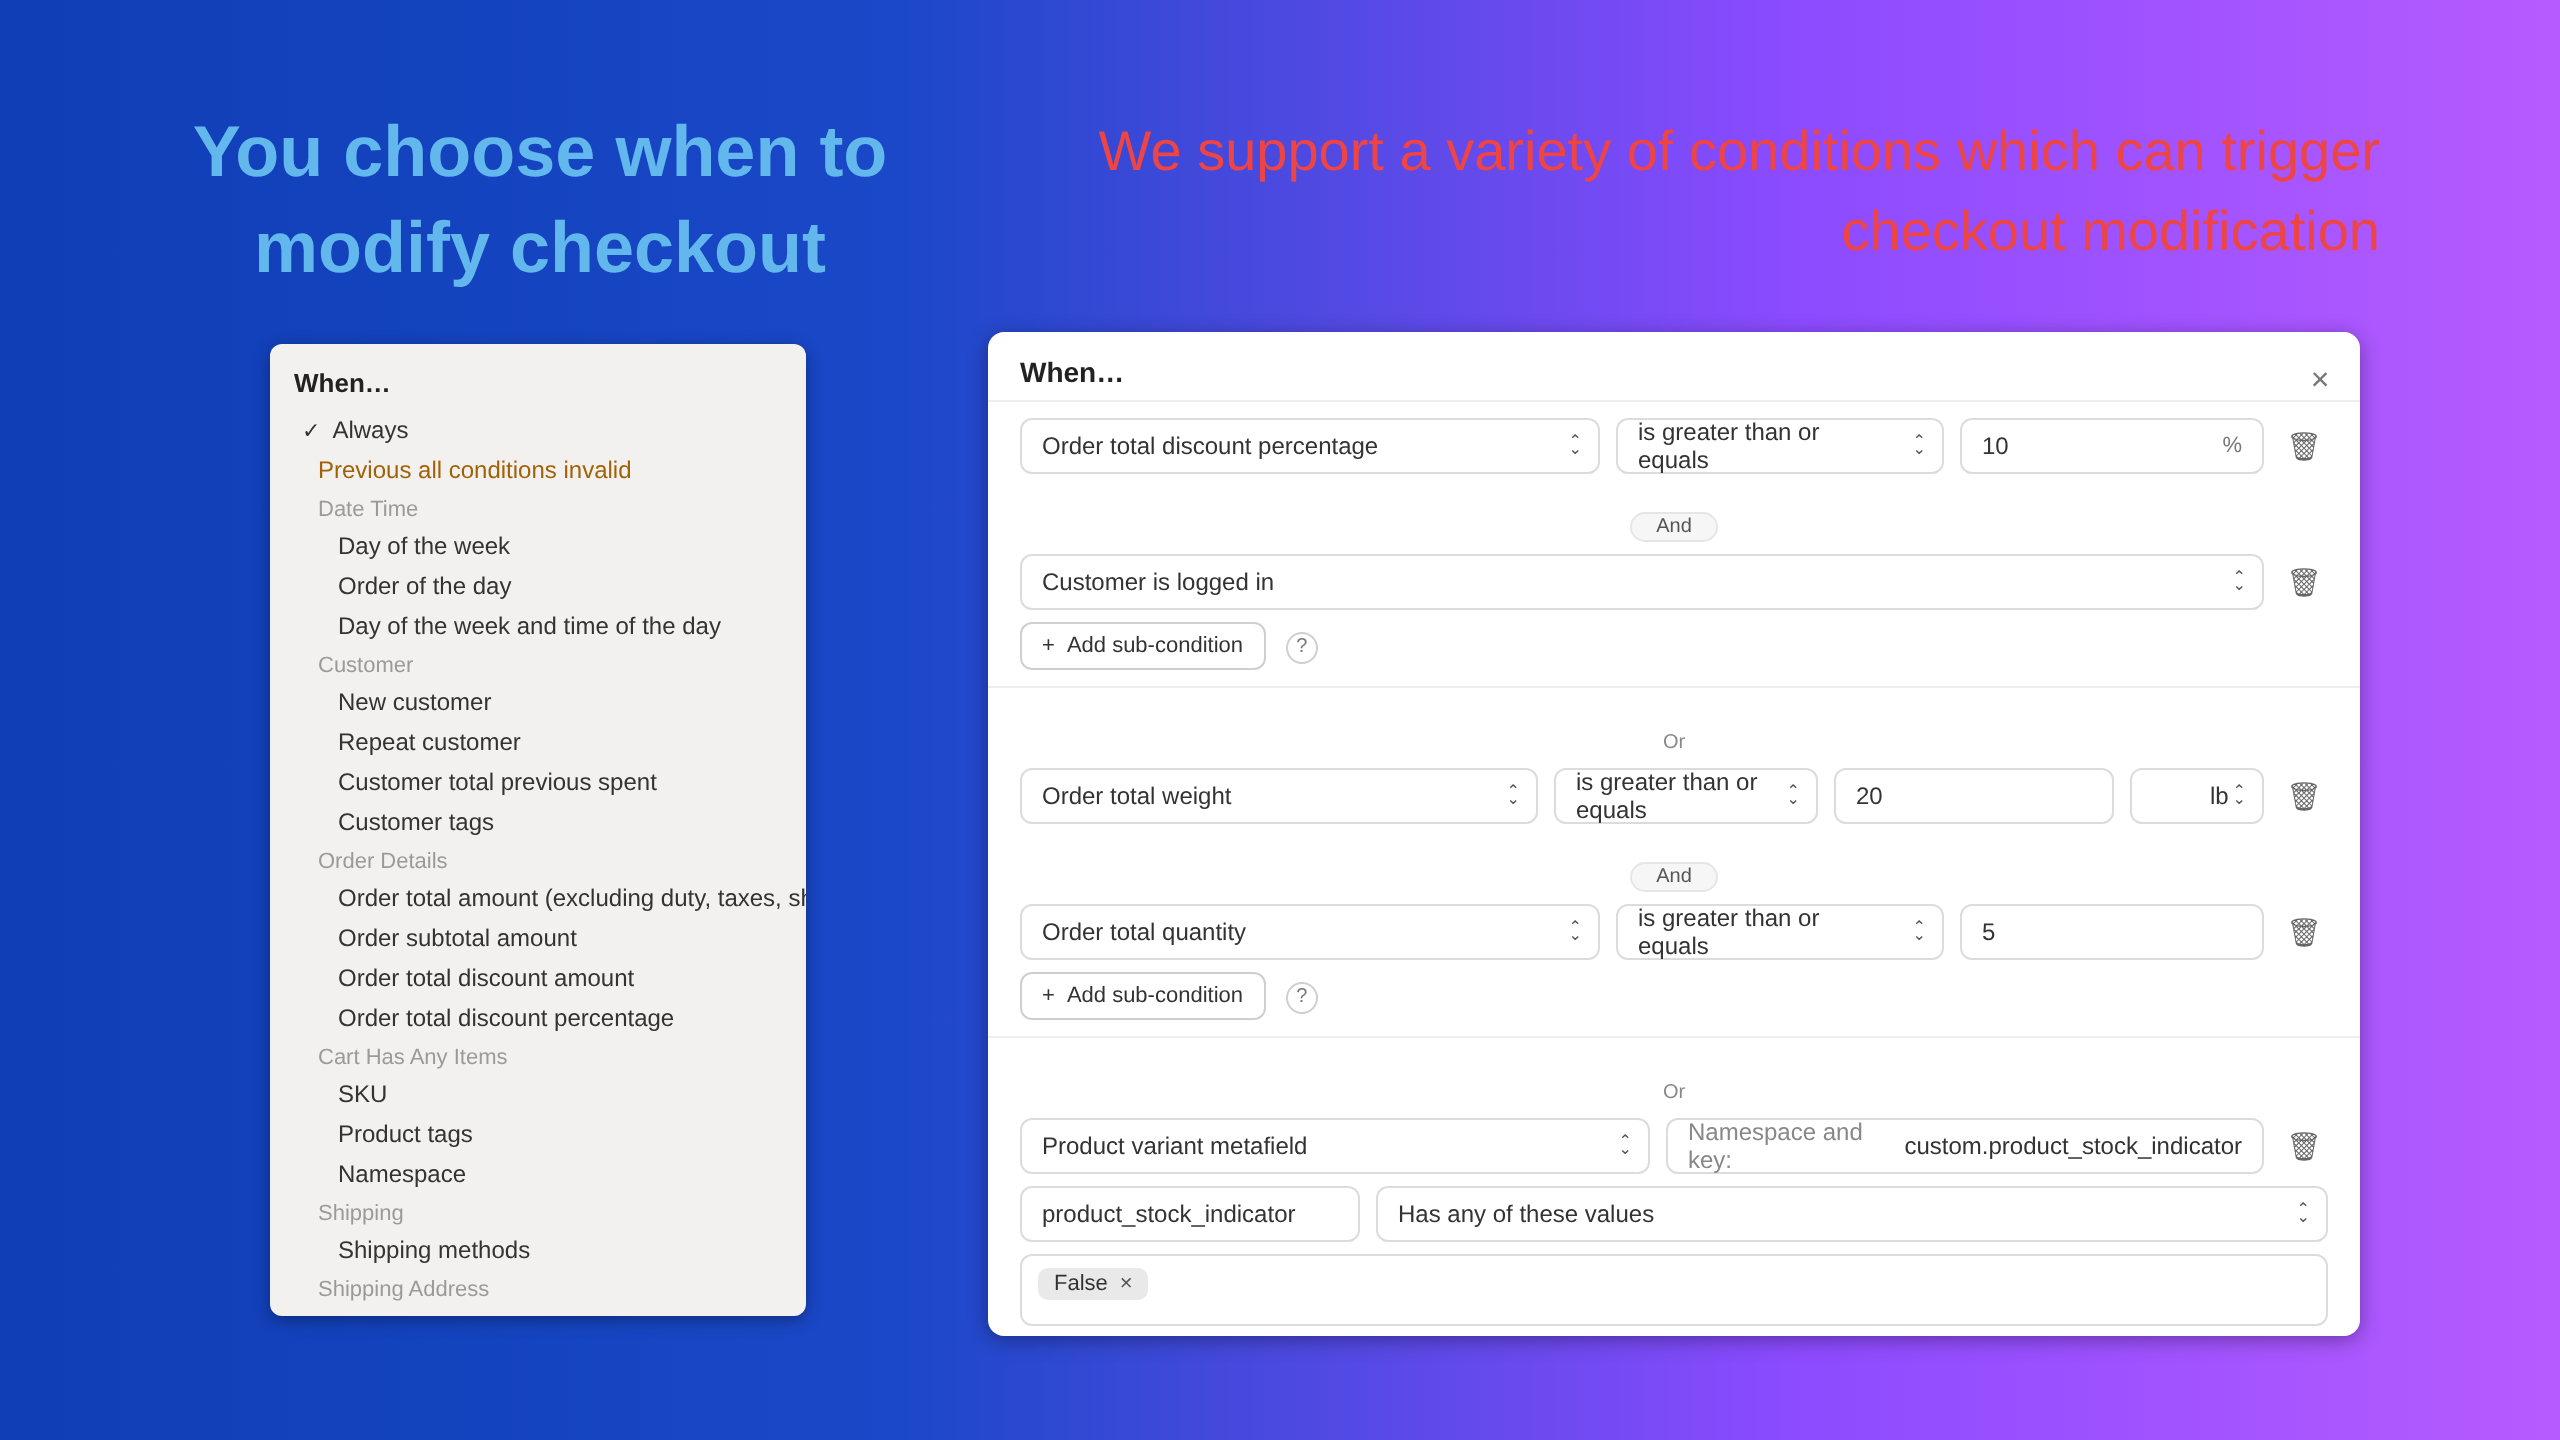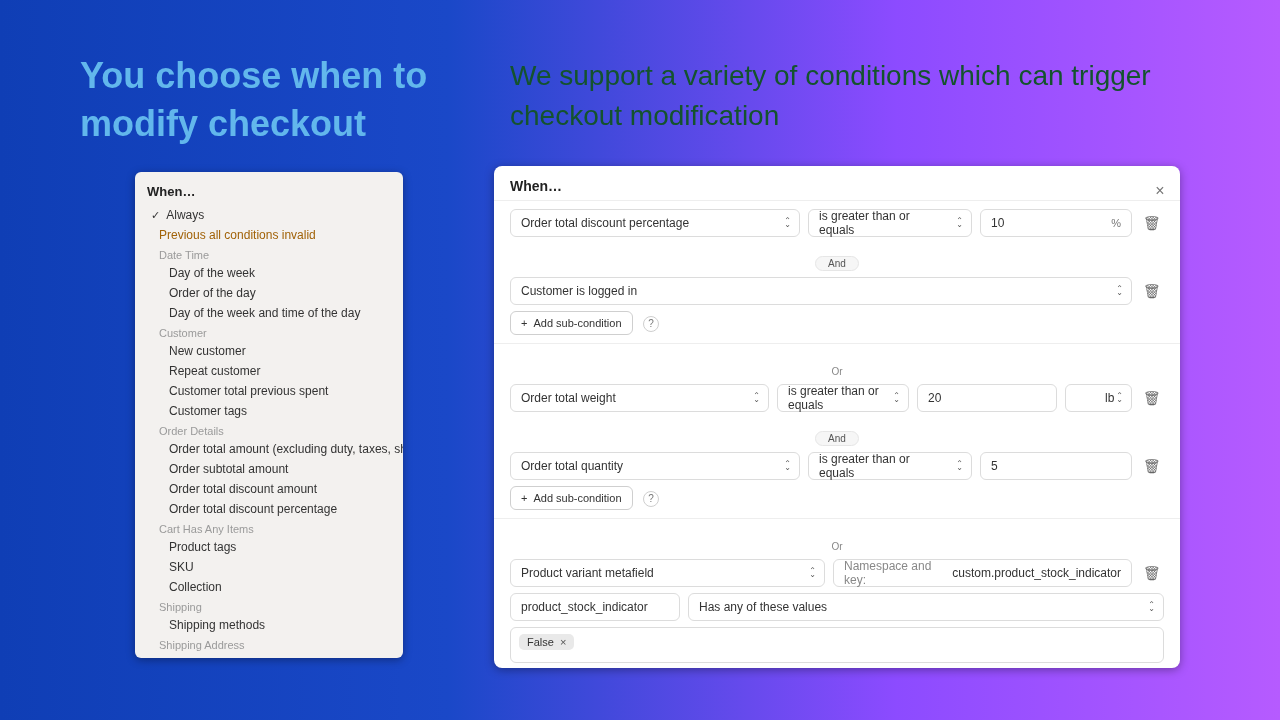--- a/index.html
+++ b/index.html
@@ -1,20 +1,20 @@
 <!DOCTYPE html>
 <html><head>
 <meta charset="utf-8">
 <style>
   * { box-sizing: border-box; margin: 0; padding: 0; }
   html, body { width: 1280px; height: 720px; overflow: hidden; font-family: -apple-system, BlinkMacSystemFont, "Segoe UI", sans-serif; }
   body { background: linear-gradient(90deg, #0f3eb5 0%, #1a48c8 35%, #8c4bff 70%, #b65bff 100%); }
   .page { position: relative; width: 1280px; height: 720px; }
-  .left-heading { position: absolute; left: 80px; top: 52px; width: 380px; text-align: left; color: #62b7ec; font-weight: 700; font-size: 36px; line-height: 48px; }
-  .right-heading { position: absolute; left: 510px; top: 56px; width: 680px; text-align: left; color: #14532d; font-weight: 400; font-size: 28px; line-height: 40px; }
+  .left-heading { position: absolute; left: 80px; top: 52px; width: 380px; text-align: center; color: #62b7ec; font-weight: 700; font-size: 36px; line-height: 48px; }
+  .right-heading { position: absolute; left: 510px; top: 56px; width: 680px; text-align: right; color: #ef4444; font-weight: 400; font-size: 28px; line-height: 40px; }
 
   
   .left-panel { position: absolute; left: 135px; top: 172px; width: 268px; height: 486px; background: #f3f1ef; border-radius: 6px; box-shadow: 0 2px 8px rgba(0,0,0,0.35); color: #333; font-size: 12px; overflow: hidden; }
   .lp-title { padding: 12px 12px 6px 12px; font-weight: 700; font-size: 13px; color: #222; }
   .lp-list { padding: 0 6px 8px 6px; }
   .lp-group { padding: 4px 6px 2px 18px; color: #9a9a9a; font-size: 11px; }
   .lp-item { padding: 3px 6px 3px 28px; color: #333; white-space: nowrap; }
   .lp-item.checked { padding-left: 10px; }
   .lp-item.checked::before { content: "✓"; margin-right: 6px; color: #333; font-size: 11px; }
   .lp-item.muted { color: #a16207; padding-left: 18px; }
@@ -75,23 +75,23 @@
         <div class="lp-item">New customer</div>
         <div class="lp-item">Repeat customer</div>
         <div class="lp-item">Customer total previous spent</div>
         <div class="lp-item">Customer tags</div>
         <div class="lp-group">Order Details</div>
         <div class="lp-item">Order total amount (excluding duty, taxes, shipping)</div>
         <div class="lp-item">Order subtotal amount</div>
         <div class="lp-item">Order total discount amount</div>
         <div class="lp-item">Order total discount percentage</div>
         <div class="lp-group">Cart Has Any Items</div>
+        <div class="lp-item">SKU</div>
         <div class="lp-item">Product tags</div>
-        <div class="lp-item">SKU</div>
-        <div class="lp-item">Collection</div>
+        <div class="lp-item">Namespace</div>
         <div class="lp-group">Shipping</div>
         <div class="lp-item">Shipping methods</div>
         <div class="lp-group">Shipping Address</div>
         <div class="lp-item">Shipping address is empty</div>
       </div>
 </div>
 
 <div class="right-panel">
   <div class="rp-header">
     <div class="rp-title">When…</div>

